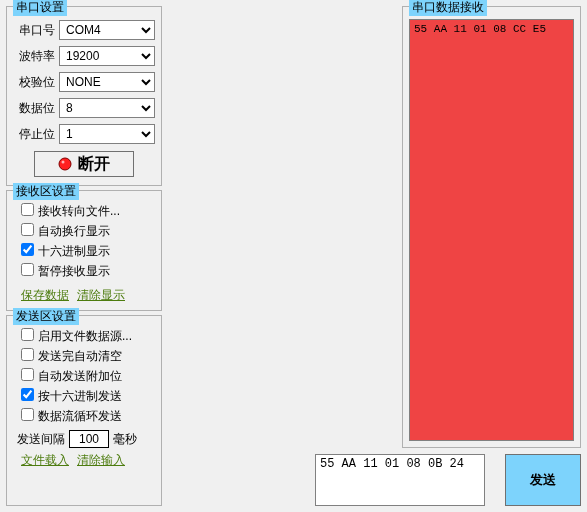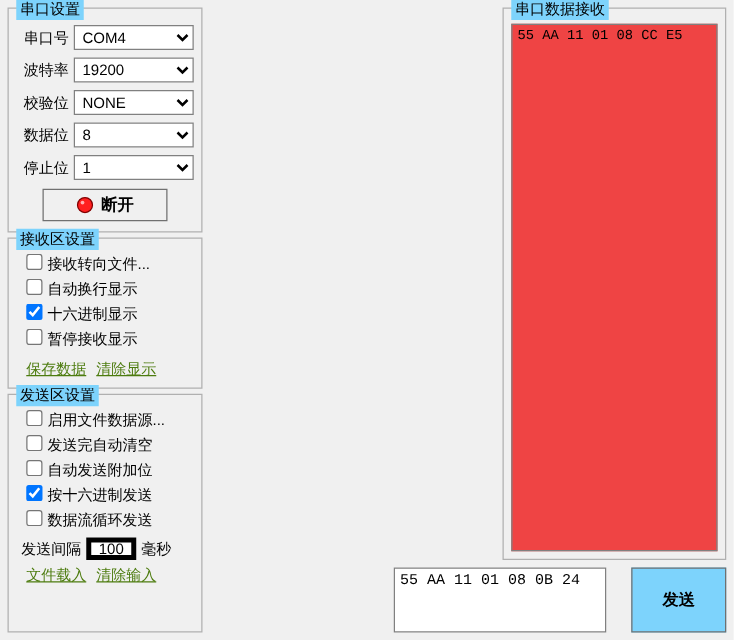--- a/index.html
+++ b/index.html
@@ -71,21 +71,21 @@
     height: 26px;
     margin: 6px auto 2px auto;
     display: flex;
     align-items: center;
     justify-content: center;
     gap: 6px;
     border: 1px solid #707070;
     background: #f0f0f0;
     cursor: default;
     font-family: inherit;
-    font-size: 13px;
+    font-size: 16px;
     font-weight: bold;
   }
   .led {
     width: 14px; height: 14px;
     display: inline-block;
   }
   .check-row {
     display: flex;
     height: 20px;
     margin-left: 8px;
@@ -109,21 +109,21 @@
   .interval-row {
     display: flex;
     align-items: center;
     gap: 4px;
     margin-left: 4px;
     margin-top: 2px;
   }
   .interval-input {
     width: 40px;
     height: 18px;
-    border: 4px solid #000000;
+    border: 1px solid #000000;
     background: #fff;
     text-align: center;
     font-family: inherit;
     font-size: 12px;
     padding: 0;
   }
   .recv-box {
     width: 100%;
     height: 100%;
     background: #ef4444;

